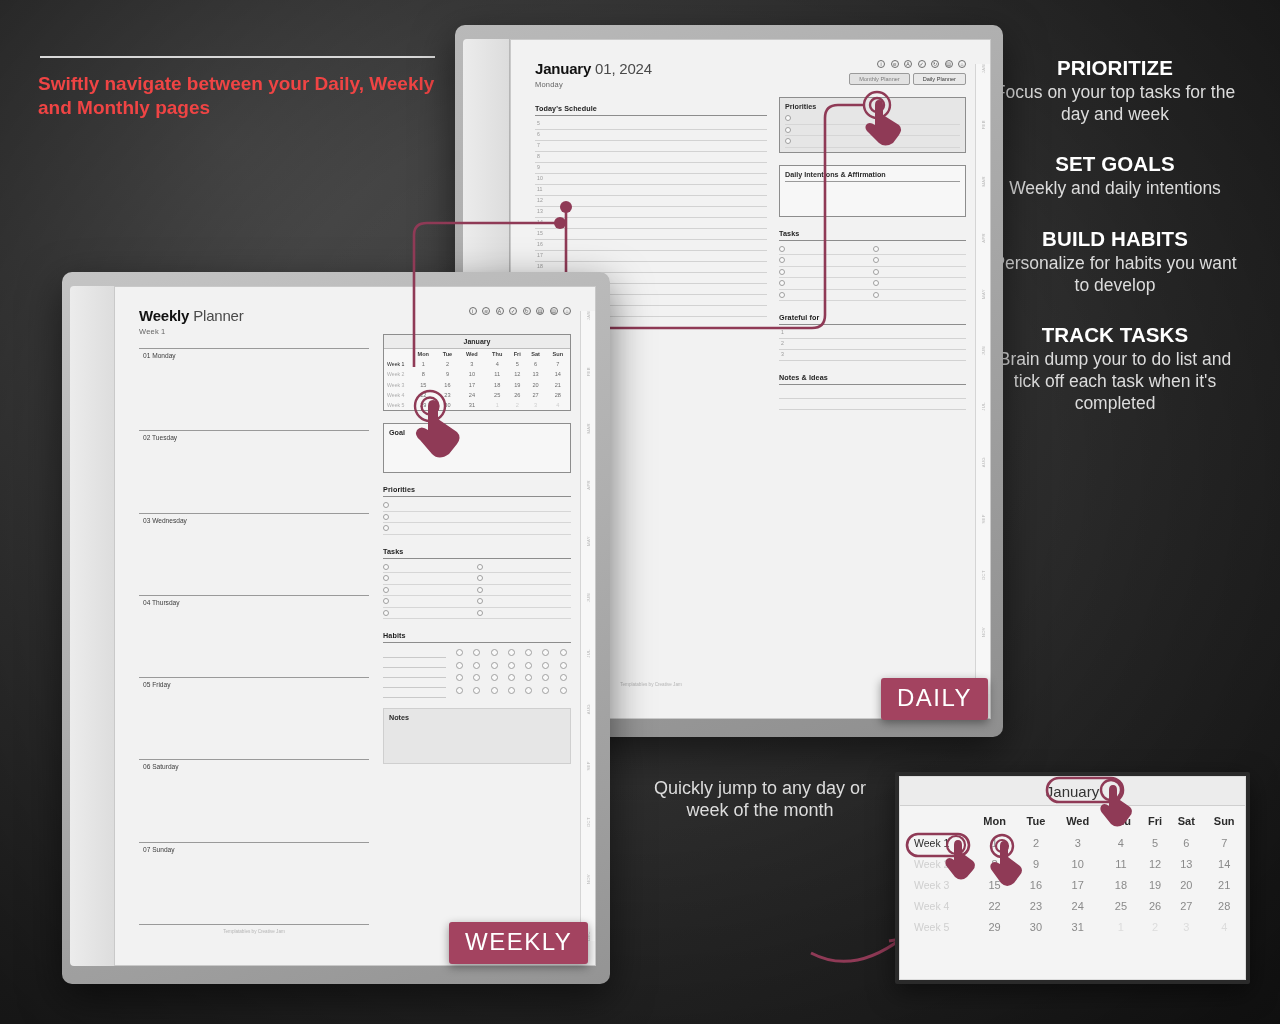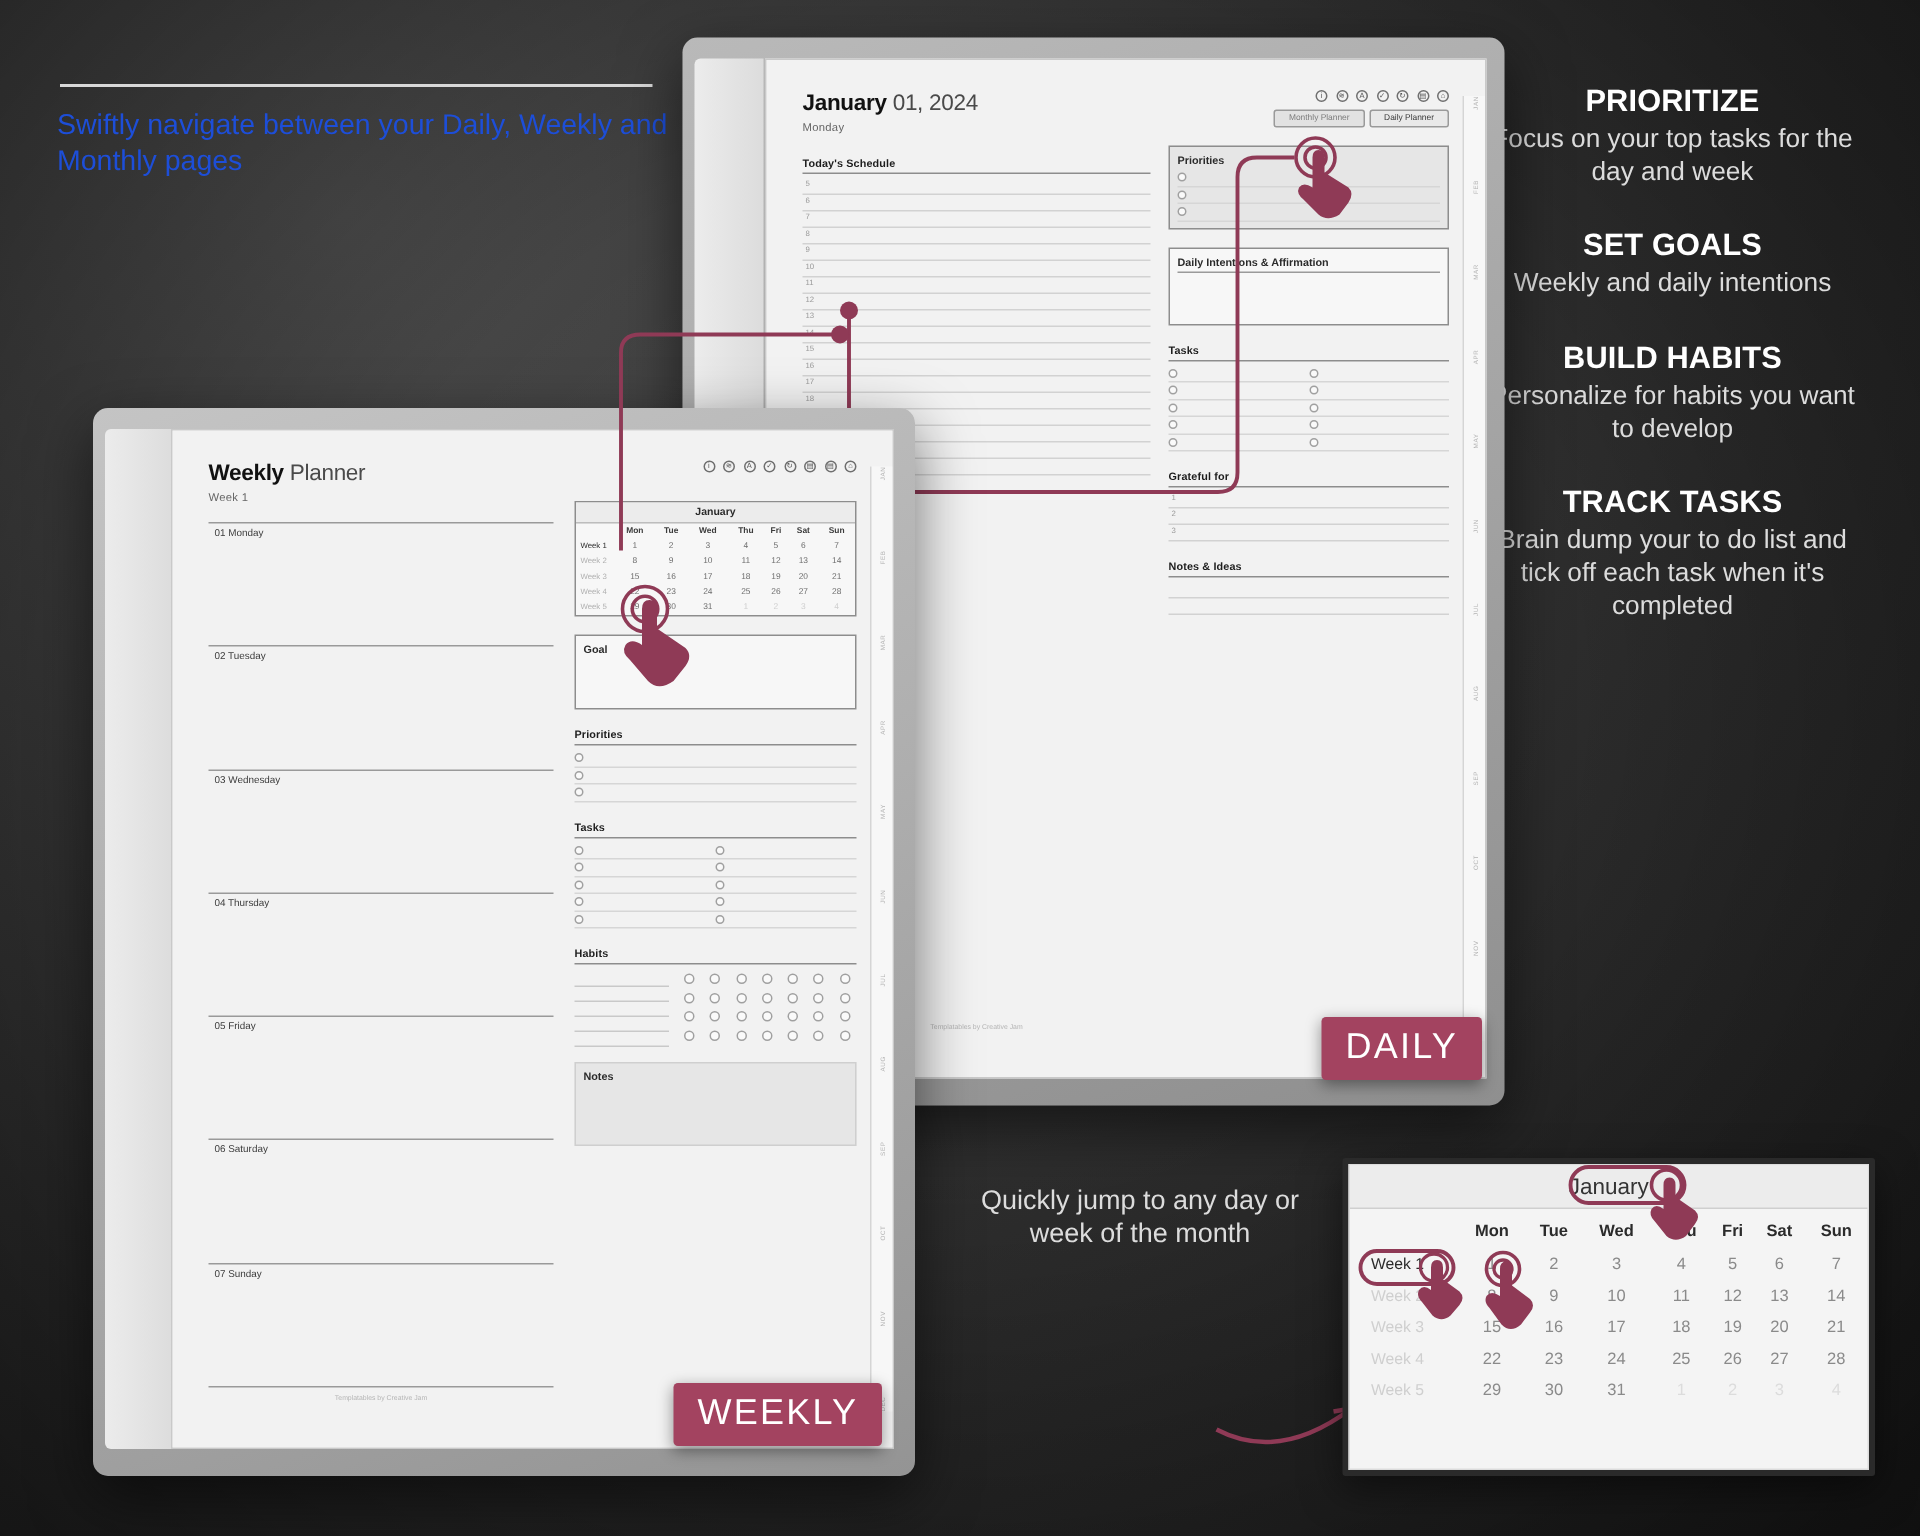--- a/index.html
+++ b/index.html
@@ -10,21 +10,21 @@
       radial-gradient(ellipse at 18% 14%, #4a4a4a 0%, #3a3a3a 30%, #2b2b2b 62%, #1c1c1c 100%);
     color:#fff;position:relative;
   }
   .vig{position:absolute;inset:0;pointer-events:none;
     background:radial-gradient(ellipse at 50% 45%, rgba(255,255,255,.05) 0%, rgba(0,0,0,0) 45%, rgba(0,0,0,.45) 100%);}
 
   
   .headline{position:absolute;left:38px;top:32px;width:420px}
   .headline h1{font-size:49px;line-height:.99;font-weight:700;letter-spacing:-.5px;color:#fff}
   .headline .rule{width:395px;height:2px;background:#d8d8d8;margin:24px 0 14px 2px}
-  .headline p{font-size:19px;line-height:1.28;color:#1d4ed8;font-weight:400}
+  .headline p{font-size:19px;line-height:1.28;color:#ef4444;font-weight:700}
 
   
   .features{position:absolute;right:40px;top:56px;width:250px;text-align:center}
   .feat{margin-bottom:27px}
   .feat h3{font-size:20.5px;font-weight:700;letter-spacing:.1px;color:#fff;margin-bottom:2px}
   .feat p{font-size:17.5px;line-height:1.24;color:#dcdcdc}
 
   
   .tablet{position:absolute;border-radius:12px;
     box-shadow:0 14px 40px rgba(0,0,0,.55);}
@@ -120,21 +120,21 @@
   
   .badge{position:absolute;background:#a34360;color:#fff;border-radius:3px;
     font-size:24px;letter-spacing:1.5px;padding:6px 16px 8px;font-weight:400;
     box-shadow:0 3px 10px rgba(0,0,0,.4)}
   #badge-daily{left:881px;top:678px}
   #badge-weekly{left:449px;top:922px}
 
   
   .easynav{position:absolute;left:640px;top:766px;width:240px;text-align:center}
   .easynav h3{font-size:24px;font-weight:700;line-height:1.08;color:#fff}
-  .easynav p{font-size:18px;line-height:1.22;color:#dcdcdc;margin-top:24px}
+  .easynav p{font-size:18px;line-height:1.22;color:#dcdcdc;margin-top:12px}
 
   
   #navcal{position:absolute;left:895px;top:772px;width:355px;height:212px;
     background:#2a2a2a;padding:4px;border-radius:2px;box-shadow:0 8px 26px rgba(0,0,0,.5)}
   #navcal .inner{background:#f4f4f4;width:100%;height:100%;position:relative;border:1px solid #dcdcdc}
   #navcal .cap{text-align:center;font-size:15px;font-weight:400;padding:6px 0 5px;
     border-bottom:1px solid #cfcfcf;background:#ececec;color:#333;position:relative}
   #navcal table{width:100%;border-collapse:collapse;margin-top:4px}
   #navcal th{font-size:11px;font-weight:700;color:#2b2b2b;padding:5px 0}
   #navcal td{font-size:11px;color:#8a8a8a;text-align:center;padding:4.5px 0}

